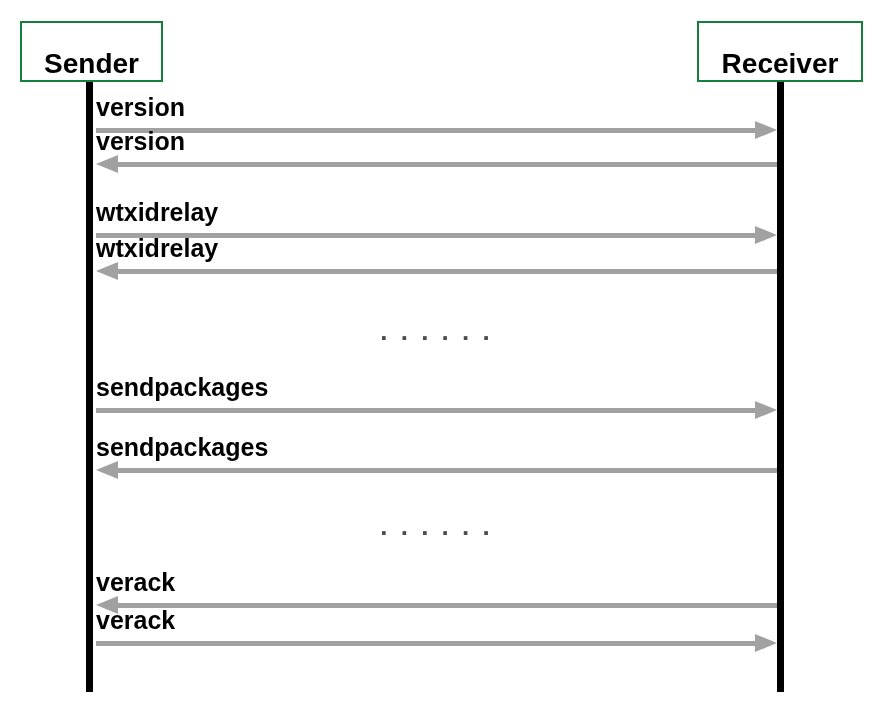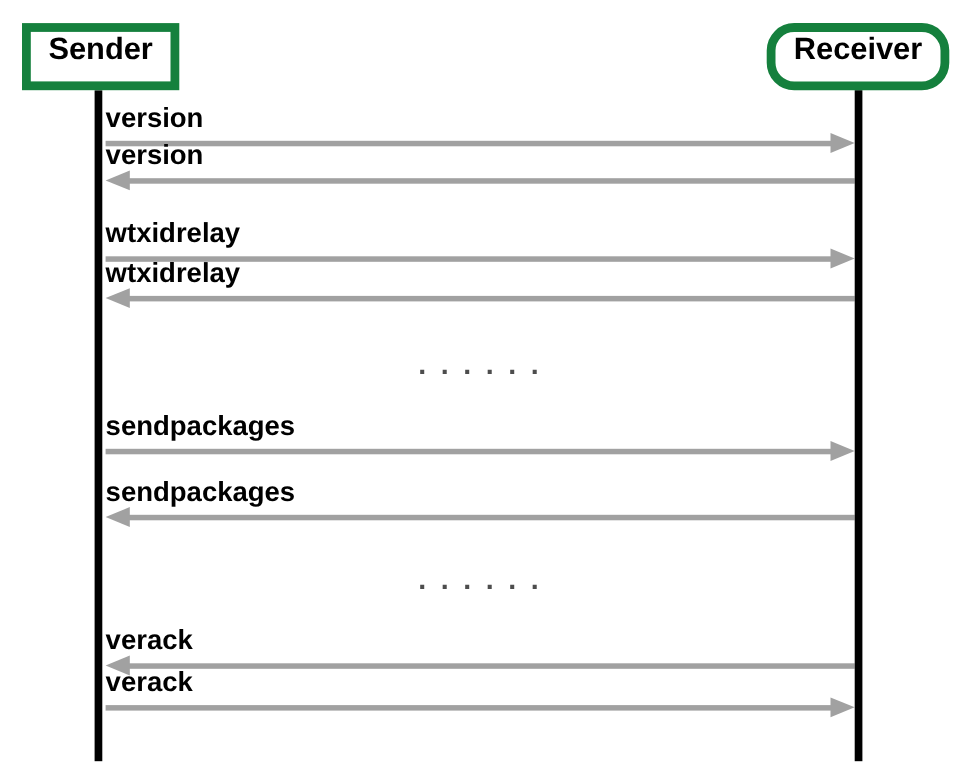--- a/index.html
+++ b/index.html
@@ -14,32 +14,32 @@
     height: 708px;
     background: #ffffff;
     overflow: hidden;
   }
   
   .actor-box {
     position: absolute;
     top: 21px;
     height: 61px;
     box-sizing: border-box;
-    border: 8px solid #15803d;
+    border: 2px solid #15803d;
     background: #ffffff;
     display: flex;
-    align-items: flex-start;
+    align-items: flex-end;
     justify-content: center;
     font-weight: 700;
     font-size: 28px;
     color: #000000;
     z-index: 2;
   }
   #sender-box   { left: 20px;  width: 143px; }
-  #receiver-box { left: 697px; width: 166px; border-radius: 25px; }
+  #receiver-box { left: 697px; width: 166px; }
   
   .lifeline {
     position: absolute;
     top: 82px;
     width: 7px;
     height: 610px;
     background: #000000;
     z-index: 1;
   }
   #sender-lifeline   { left: 86px; }

